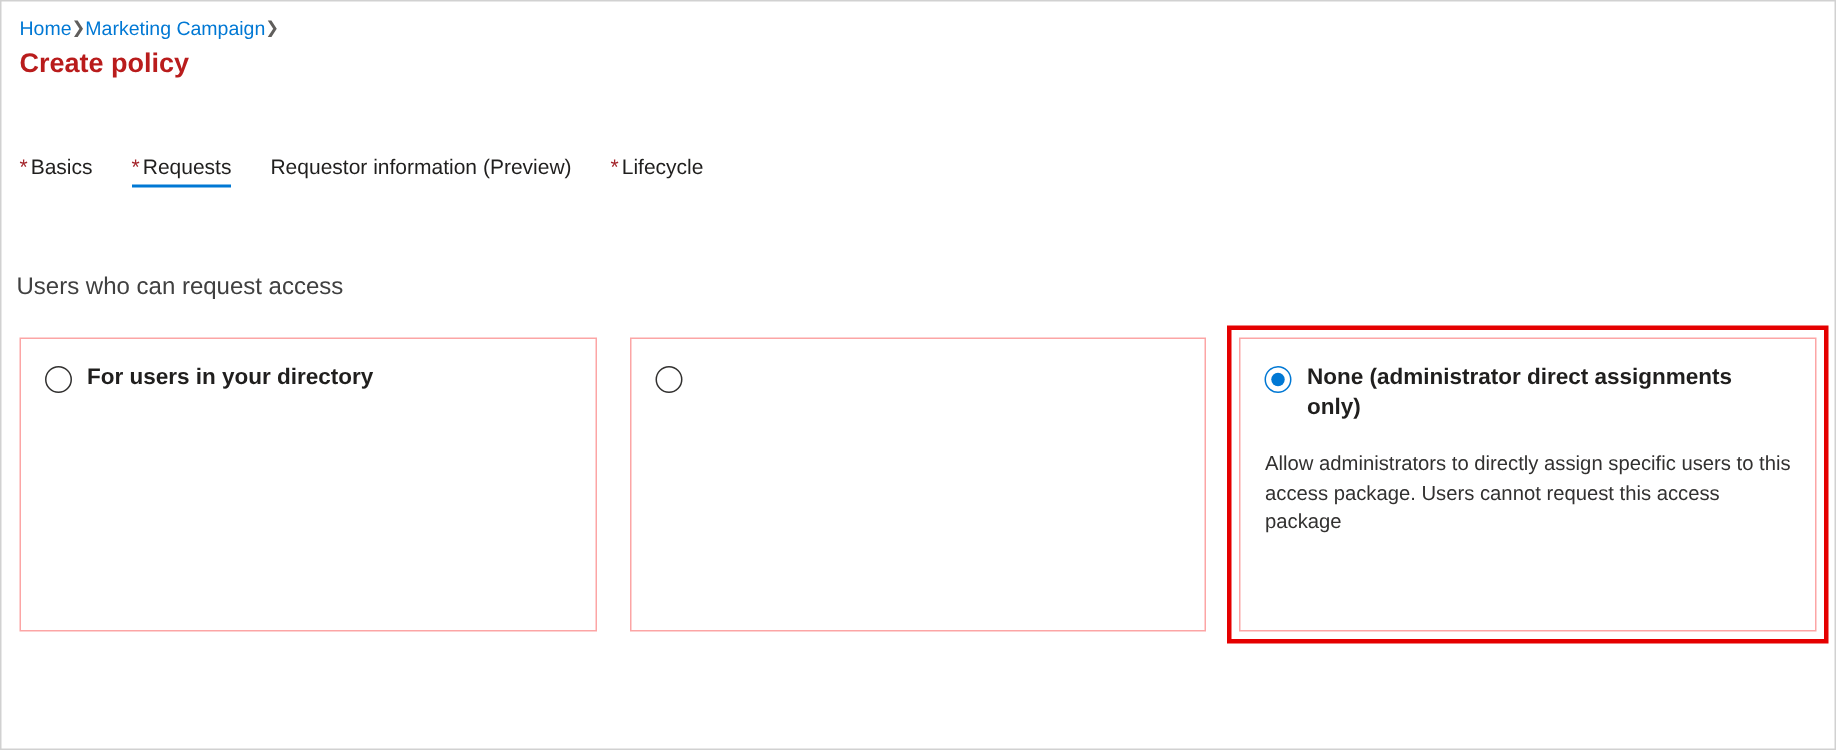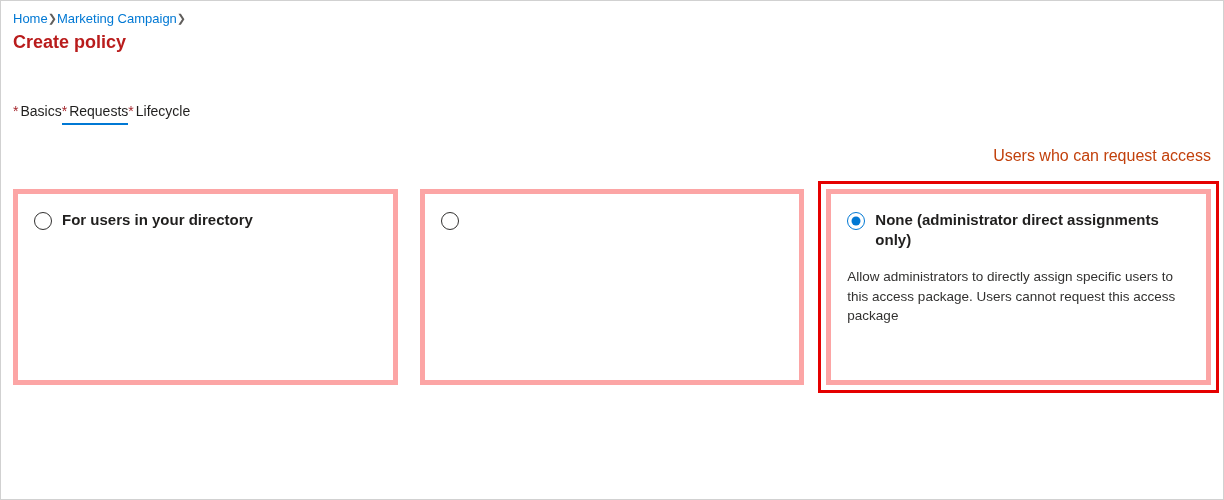--- a/index.html
+++ b/index.html
@@ -39,21 +39,22 @@
     }
     .page-title {
       font-size: 18px;
       font-weight: 600;
       color: #b91c1c;
       margin-bottom: 50px;
       margin-top: 6px;
     }
     .tabs {
       display: flex;
-      margin-bottom: 22px;
+      gap: 26px;
+      margin-bottom: 58px;
     }
     .tab {
       font-size: 14px;
       color: #201f1e;
       cursor: pointer;
       padding-bottom: 6px;
       position: relative;
     }
     .tab .asterisk {
       color: #a4262c;
@@ -67,33 +68,32 @@
       position: absolute;
       left: 0;
       right: 0;
       bottom: 0;
       height: 2px;
       background: #0078d4;
     }
     .section-title {
       font-size: 16px;
       font-weight: 400;
-      color: #c2410c;
+      color: #404040;
       margin-bottom: 24px;
       margin-left: -2px;
-      text-align: right;
     }
     .cards {
       display: flex;
       gap: 22px;
     }
     .card {
       width: 412px;
       min-height: 196px;
-      border: 5px solid #fca5a5;
+      border: 1px solid #fca5a5;
       padding: 16px 16px;
       position: relative;
       cursor: pointer;
     }
     .card.highlighted {
       outline: 3px solid #e50000;
       outline-offset: 5px;
     }
     .card-header {
       display: flex;
@@ -151,20 +151,23 @@
   <h1 class="page-title">Create policy</h1>
 
   <div class="tabs">
     <div class="tab">
       <span class="asterisk">*</span><span>Basics</span>
     </div>
     <div class="tab active">
       <span class="asterisk">*</span><span>Requests</span>
     </div>
     <div class="tab">
+      <span>Requestor information (Preview)</span>
+    </div>
+    <div class="tab">
       <span class="asterisk">*</span><span>Lifecycle</span>
     </div>
   </div>
 
   <div class="section-title">Users who can request access</div>
 
   <div class="cards">
 
     <div class="card">
       <div class="card-header">

